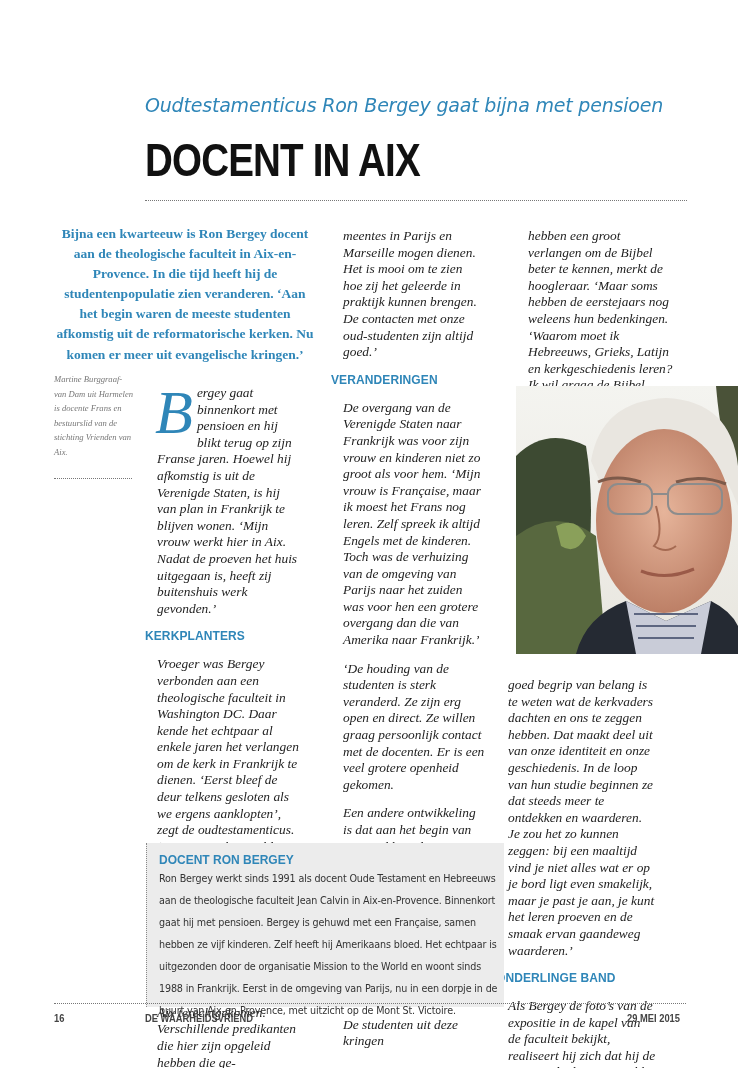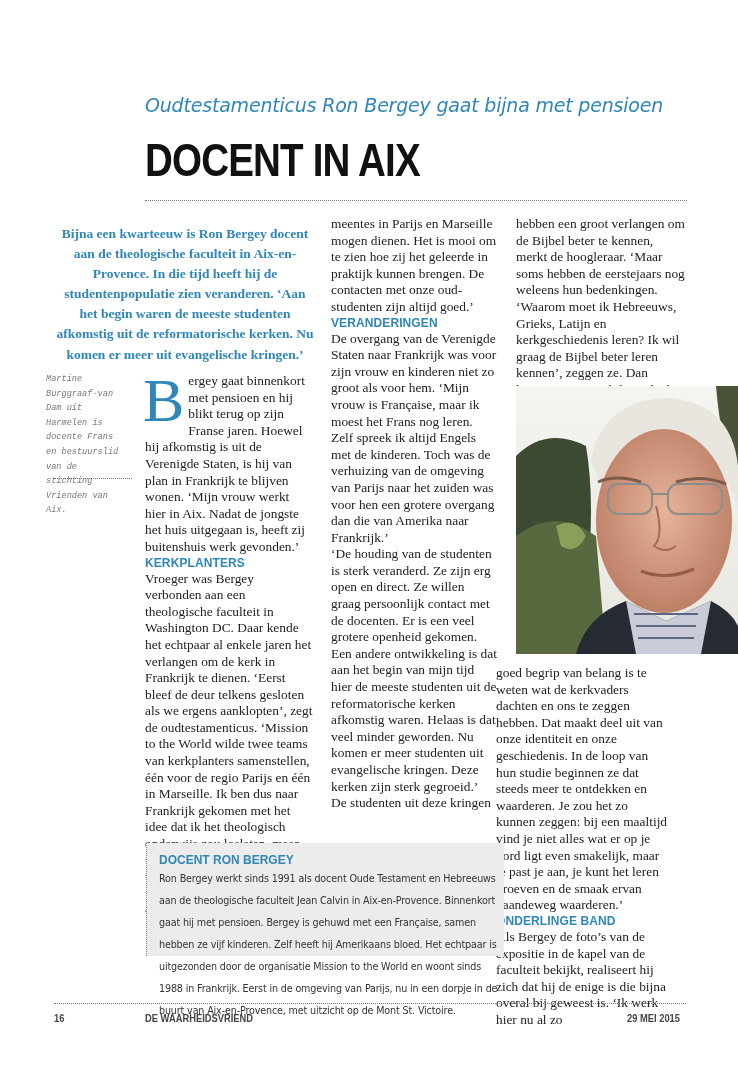--- a/index.html
+++ b/index.html
@@ -7,36 +7,36 @@
          font-family: "Liberation Serif", serif; color: #1e1e1e; }
   .abs { position: absolute; }
   .kicker { left: 145px; top: 83px; font-family: "DejaVu Sans", sans-serif; font-style: italic;
             font-size: 19px; color: #2f86b8; letter-spacing: -0.2px; white-space: nowrap; margin-top: 11px; }
   .headline { left: 145px; top: 132px; font-family: "Liberation Sans", sans-serif; font-weight: 700;
               font-size: 47px; color: #111; letter-spacing: -1px; transform: scaleX(0.82);
               transform-origin: left top; white-space: nowrap; }
   .rule-top { left: 145px; top: 200px; width: 342px; height: 0; border-top: 1px dotted #777; }
   .intro { left: 54px; top: 224px; width: 262px; font-family: "Liberation Serif", serif; font-weight: 700;
            font-size: 13.5px; line-height: 20.1px; color: #2f86b8; text-align: center; }
-  .caption { left: 46px; top: 372px; width: 80px; font-family: Liberation Mono, monospace; font-style: italic;
+  .caption { left: 54px; top: 372px; width: 80px; font-family: Liberation Serif, serif; font-style: italic;
              font-size: 8.6px; line-height: 14.6px; color: #777; }
   .caption-rule { left: 54px; top: 478px; width: 78px; border-top: 1px dotted #777; }
   .col { font-size: 13.4px; line-height: 16.6px; color: #222; }
-  .col p { margin: 0; }
+  .col p { margin: 12px; font-style: italic; }
   .col1 { left: 145px; top: 373px; width: 168px; }
   .col2 { left: 331px; top: 216px; width: 166px; }
   .col3 { left: 516px; top: 216px; width: 170px; }
   .col3b { left: 496px; top: 665px; width: 172px; }
   .subhead { font-family: "Liberation Sans", sans-serif; font-weight: 700; font-size: 12px;
              color: #2f86b8; letter-spacing: 0.1px; line-height: 15px; }
   .dropcap { float: left; font-family: "Liberation Serif", serif; font-size: 62px; line-height: 46px;
              color: #2f86b8; margin: 4px 4px 0 -2px; height: 50px; }
   .question { font-style: italic; font-size: 12.6px; margin-top: 16px; }
   .photo { left: 516px; top: 386px; width: 222px; height: 268px; overflow: hidden; }
-  .box { left: 146px; top: 843px; width: 357px; height: 113px; background: #ececec;
+  .box { left: 146px; top: 843px; width: 357px; height: 164px; background: #ececec;
          border-left: 1px dotted #888; }
   .box-inner { position: absolute; left: 12px; top: 10px; width: 340px; }
   .box-title { font-family: "Liberation Sans", sans-serif; font-weight: 700; font-size: 12px; color: #2f86b8; line-height: 14px; }
   .box-text { font-family: "DejaVu Sans", sans-serif; font-size: 9.6px; line-height: 22px; color: #333; margin-top: 1px; letter-spacing: -0.15px; }
   .rule-bottom { left: 54px; top: 1003px; width: 632px; border-top: 1px dotted #777; }
   .footer { top: 1012px; font-family: "Liberation Sans", sans-serif; font-weight: 700; font-size: 11px; color: #444;
             transform: scaleX(0.85); transform-origin: left top; white-space: nowrap; }
   .f-page { left: 54px; }
   .f-mag { left: 145px; }
   .f-date { left: 627px; }
@@ -49,21 +49,21 @@
 <div class="abs rule-top" style="width:542px;"></div>
 
 <div class="abs intro">Bijna een kwarteeuw is Ron Bergey docent aan de theologische faculteit in Aix-en-Provence. In die tijd heeft hij de studentenpopulatie zien veranderen. ‘Aan het begin waren de meeste studenten afkomstig uit de reformatorische kerken. Nu komen er meer uit evangelische kringen.’</div>
 
 <div class="abs caption">Martine Burggraaf-van Dam uit Harmelen is docente Frans en bestuurslid van de stichting Vrienden van Aix.</div>
 <div class="abs caption-rule"></div>
 
 <div class="abs col col1">
   <p style="hyphens:auto;">
     <span class="dropcap">B</span>
-    <span>ergey gaat binnenkort met pensioen en hij blikt terug op zijn Franse jaren. Hoewel hij afkomstig is uit de Verenigde Staten, is hij van plan in Frankrijk te blijven wonen. ‘Mijn vrouw werkt hier in Aix. Nadat de jongste het huis uitgegaan is, heeft zij buitenshuis werk gevonden.’</span>
+    <span>ergey gaat binnenkort met pensioen en hij blikt terug op zijn Franse jaren. Hoewel hij afkomstig is uit de Verenigde Staten, is hij van plan in Frankrijk te blijven wonen. ‘Mijn vrouw werkt hier in Aix. Nadat de proeven het huis uitgegaan is, heeft zij buitenshuis werk gevonden.’</span>
   </p>
   <div class="subhead">KERKPLANTERS</div>
   <p>Vroeger was Bergey verbonden aan een theologische faculteit in Washington DC. Daar kende het echtpaar al enkele jaren het verlangen om de kerk in Frankrijk te dienen. ‘Eerst bleef de deur telkens gesloten als we ergens aanklopten’, zegt de oudtestamenticus. ‘Mission to the World wilde twee teams van kerkplanters samenstellen, één voor de regio Parijs en één in Marseille. Ik ben dus naar Frankrijk gekomen met het idee dat ik het theologisch onderwijs zou loslaten, maar uiteindelijk ben ik in Aix terechtgekomen. Verschillende predikanten die hier zijn opgeleid hebben die ge-</p>
 </div>
 
 <div class="abs col col2">
   <p>meentes in Parijs en Marseille mogen dienen. Het is mooi om te zien hoe zij het geleerde in praktijk kunnen brengen. De contacten met onze oud-studenten zijn altijd goed.’</p>
   <div class="subhead">VERANDERINGEN</div>
   <p>De overgang van de Verenigde Staten naar Frankrijk was voor zijn vrouw en kinderen niet zo groot als voor hem. ‘Mijn vrouw is Française, maar ik moest het Frans nog leren. Zelf spreek ik altijd Engels met de kinderen. Toch was de verhuizing van de omgeving van Parijs naar het zuiden was voor hen een grotere overgang dan die van Amerika naar Frankrijk.’</p>
   <p>‘De houding van de studenten is sterk veranderd. Ze zijn erg open en direct. Ze willen graag persoonlijk contact met de docenten. Er is een veel grotere openheid gekomen.</p>

